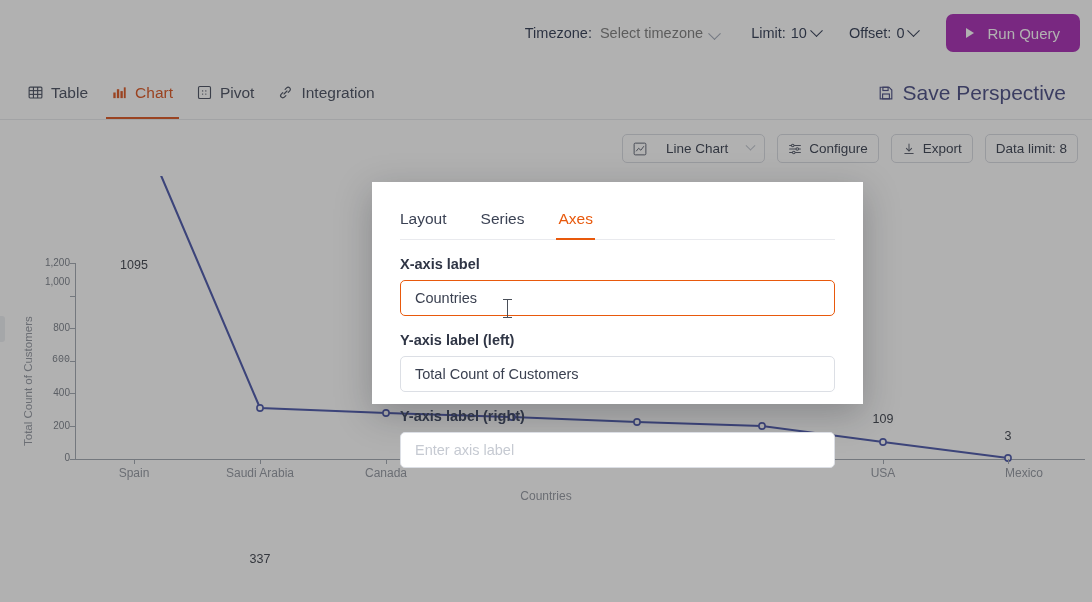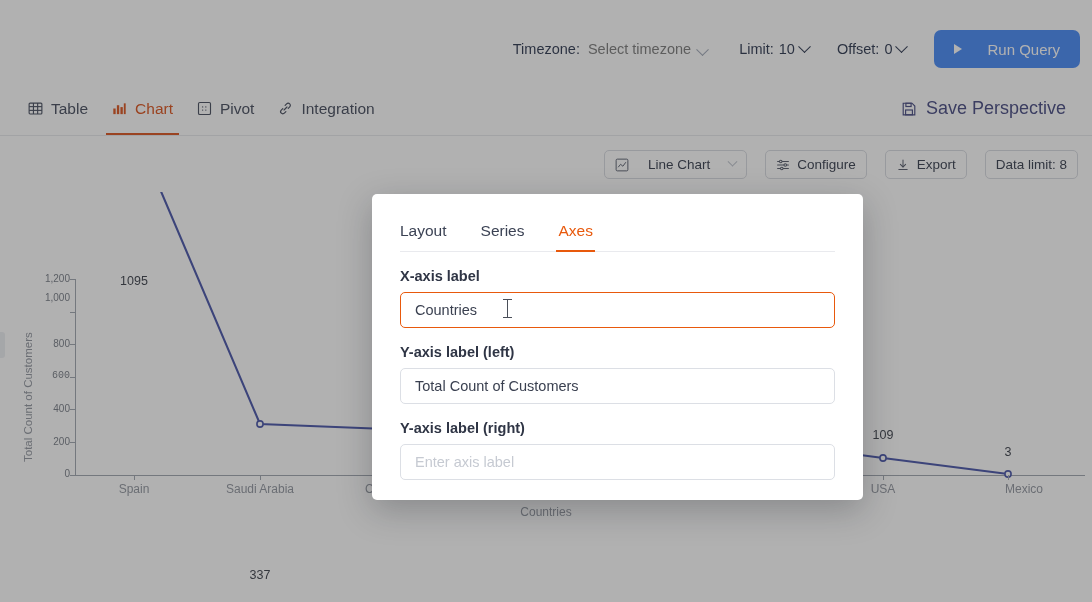--- a/index.html
+++ b/index.html
@@ -7,21 +7,20 @@
     width: 1092px; height: 602px;
     font-family: "Liberation Sans", sans-serif;
     background: #ffffff;
     overflow: hidden;
   }
 
   
   #app {
     position: absolute; inset: 0;
     background: #ffffff;
-    margin-top: 16px;
   }
 
   
   .topbar {
     position: absolute; top: 0; left: 0; right: 0; height: 66px;
     display: flex; align-items: center; justify-content: flex-end;
     padding-right: 12px;
     background: #ffffff;
   }
   .tz-label {
@@ -42,25 +41,25 @@
   }
   .ctrl .val { font-weight: 400; }
   .caret {
     display: inline-block; width: 9px; height: 9px;
     border-right: 1.6px solid currentColor;
     border-bottom: 1.6px solid currentColor;
     transform: rotate(45deg) translate(-2px,-2px);
   }
   .caret.light { color: #9aa3b2; }
   .run-btn {
-    background: #3b82f6; color: #ffffff;
+    background: #a21caf; color: #ffffff;
     border: none; border-radius: 7px;
     height: 38px; padding: 0 20px;
     font-size: 15px; font-family: inherit;
-    display: flex; align-items: center; gap: 25px;
+    display: flex; align-items: center; gap: 13px;
     cursor: pointer;
   }
   .play-tri {
     width: 0; height: 0;
     border-left: 8px solid #ffffff;
     border-top: 5.5px solid transparent;
     border-bottom: 5.5px solid transparent;
   }
 
   
@@ -77,29 +76,29 @@
     position: relative; cursor: pointer;
   }
   .tab.active { color: #d9480f; }
   .tab.active::after {
     content: ""; position: absolute; left: 6px; right: 6px; bottom: 0;
     height: 2.5px; background: #d9480f;
   }
   .tab-spacer { flex: 1; }
   .save-persp {
     display: flex; align-items: center; gap: 9px;
-    font-size: 18px; color: #3b3f7a;
+    font-size: 21px; color: #3b3f7a;
     padding: 0 10px; cursor: pointer;
   }
   .ic { display: inline-flex; align-items: center; justify-content: center; }
 
   
   .charttoolbar {
     position: absolute; top: 134px; right: 14px;
-    display: flex; align-items: center; gap: 18px;
+    display: flex; align-items: center; gap: 12px;
   }
   .tbtn {
     height: 29px; border: 1px solid #d6d9e0; border-radius: 5px;
     background: #fff; color: #2b3243;
     font-size: 13.5px; font-family: inherit;
     display: flex; align-items: center; gap: 7px;
     padding: 0 10px; cursor: pointer; white-space: nowrap;
   }
   .tbtn.wide { min-width: 143px; }
   .tbtn .grow { flex: 1; }
@@ -137,23 +136,23 @@
 
   
   #dim {
     position: absolute; inset: 0;
     background: rgba(61,61,61,0.40);
     z-index: 40;
   }
 
   
   .modal {
-    position: absolute; left: 372px; top: 194px;
-    width: 491px; height: 306px;
-    background: #ffffff; border-radius: 5px;
+    position: absolute; left: 372px; top: 182px;
+    width: 491px; height: 222px;
+    background: #ffffff; border-radius: 0;
     box-shadow: 0 10px 34px rgba(20,22,30,0.26);
     z-index: 50;
     padding: 0 28px;
   }
   .modal-tabs {
     display: flex; align-items: flex-end; gap: 34px;
     height: 58px; border-bottom: 1px solid #e9eaee;
     padding-top: 18px;
   }
   .mtab {

